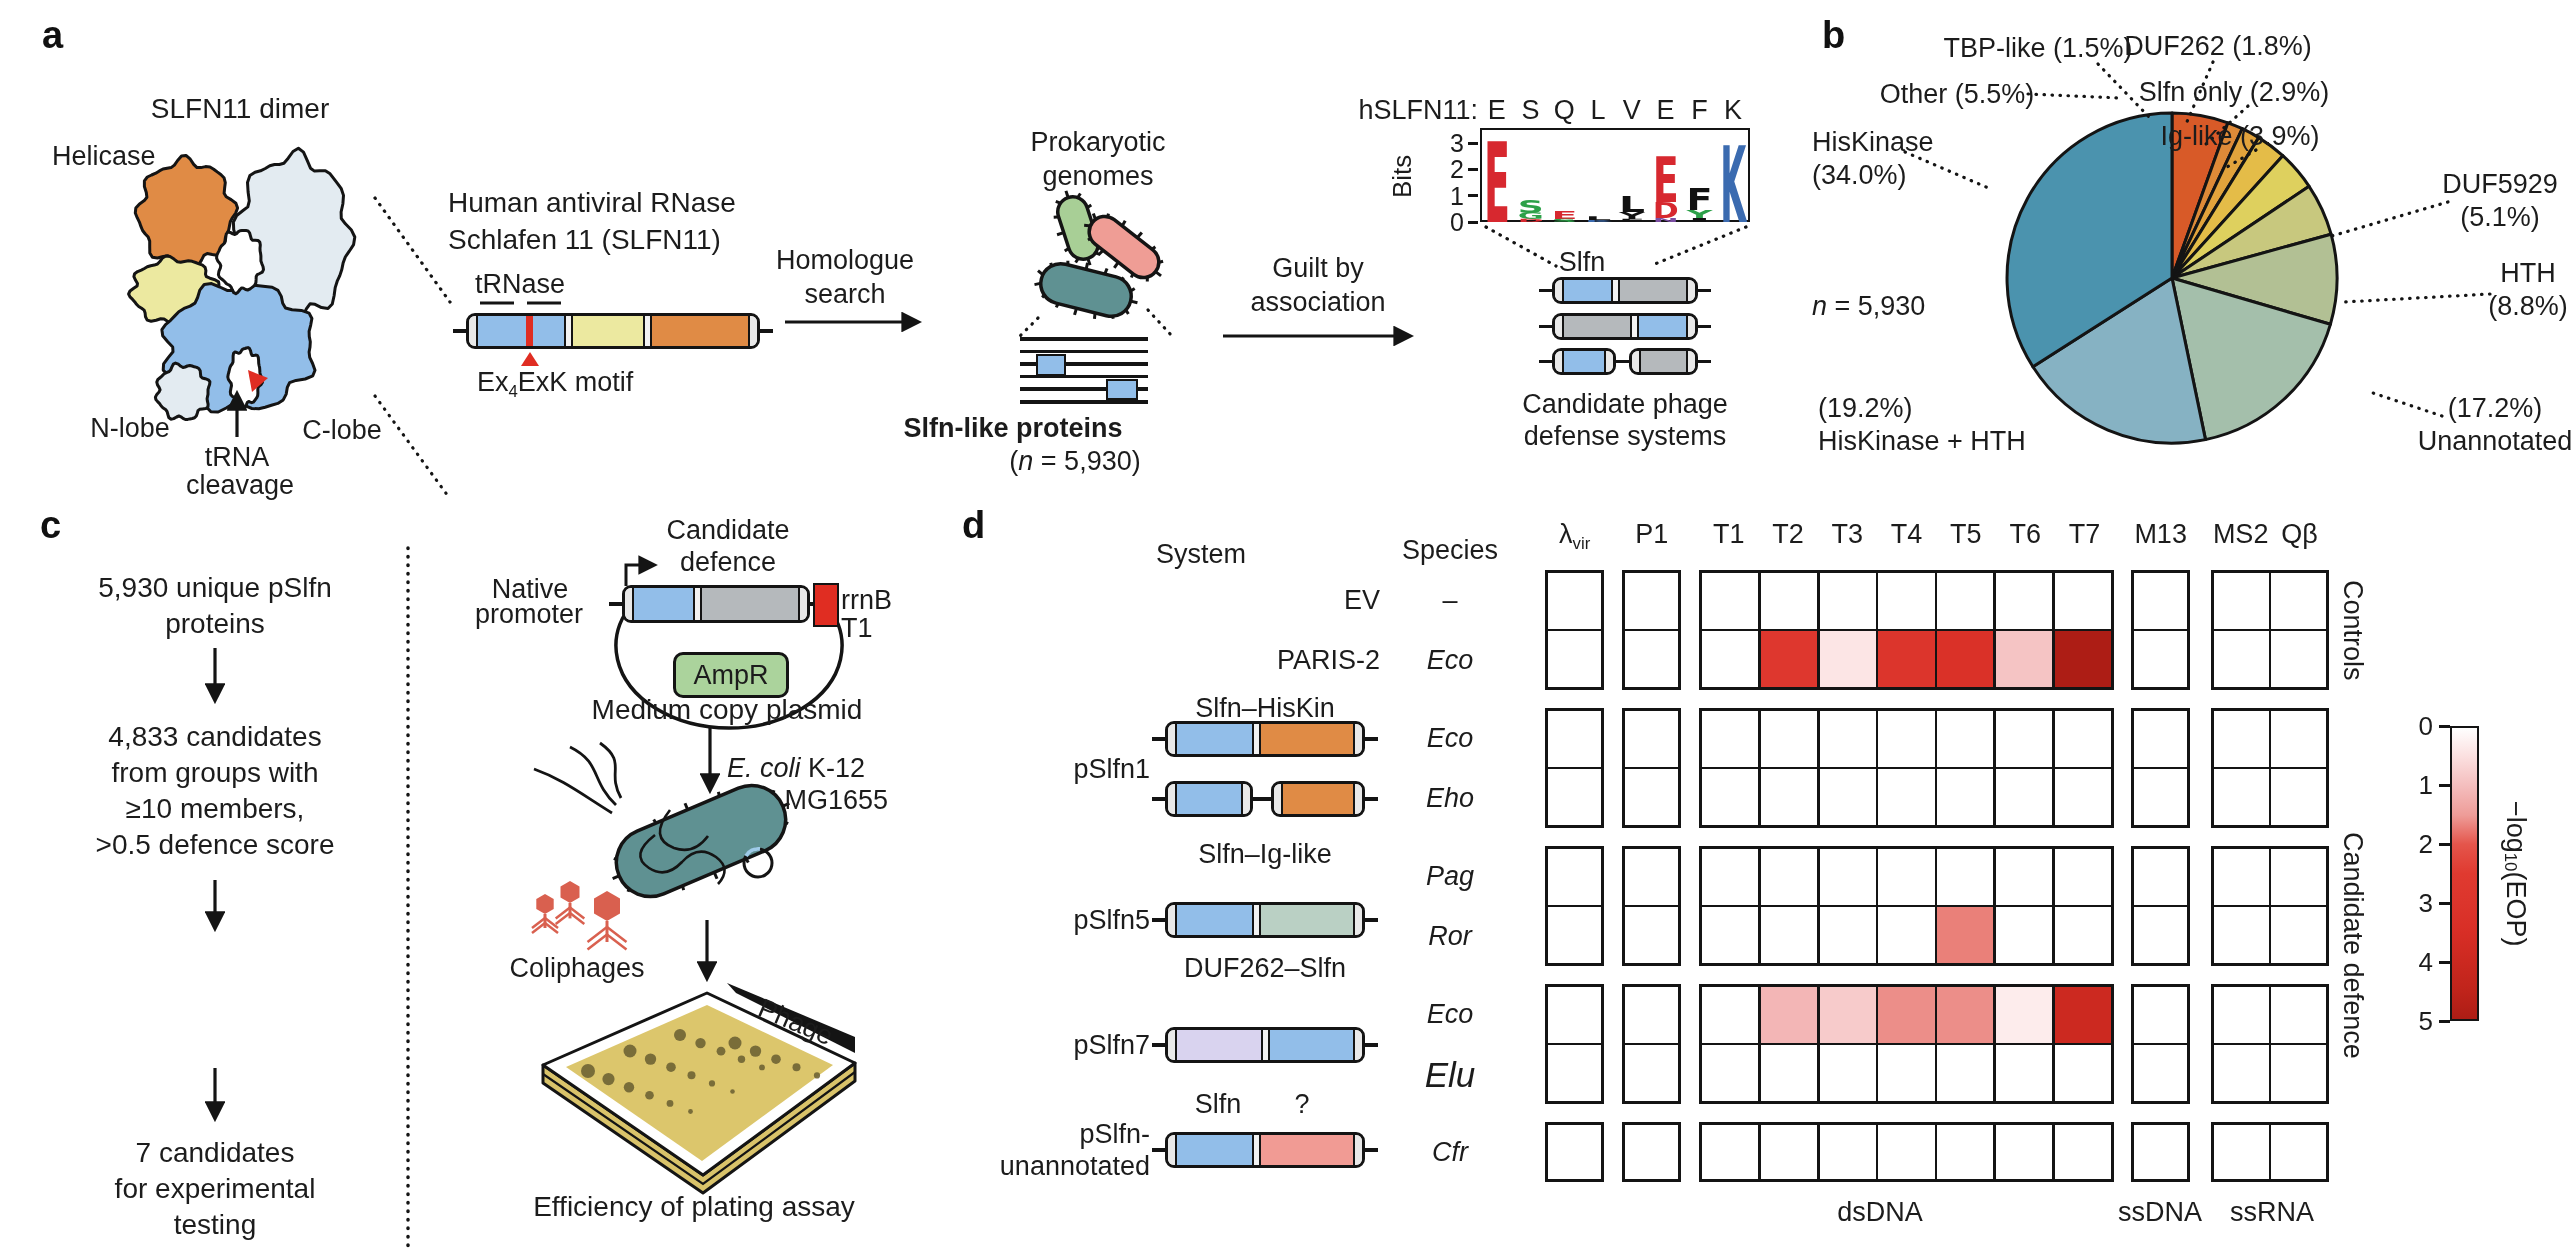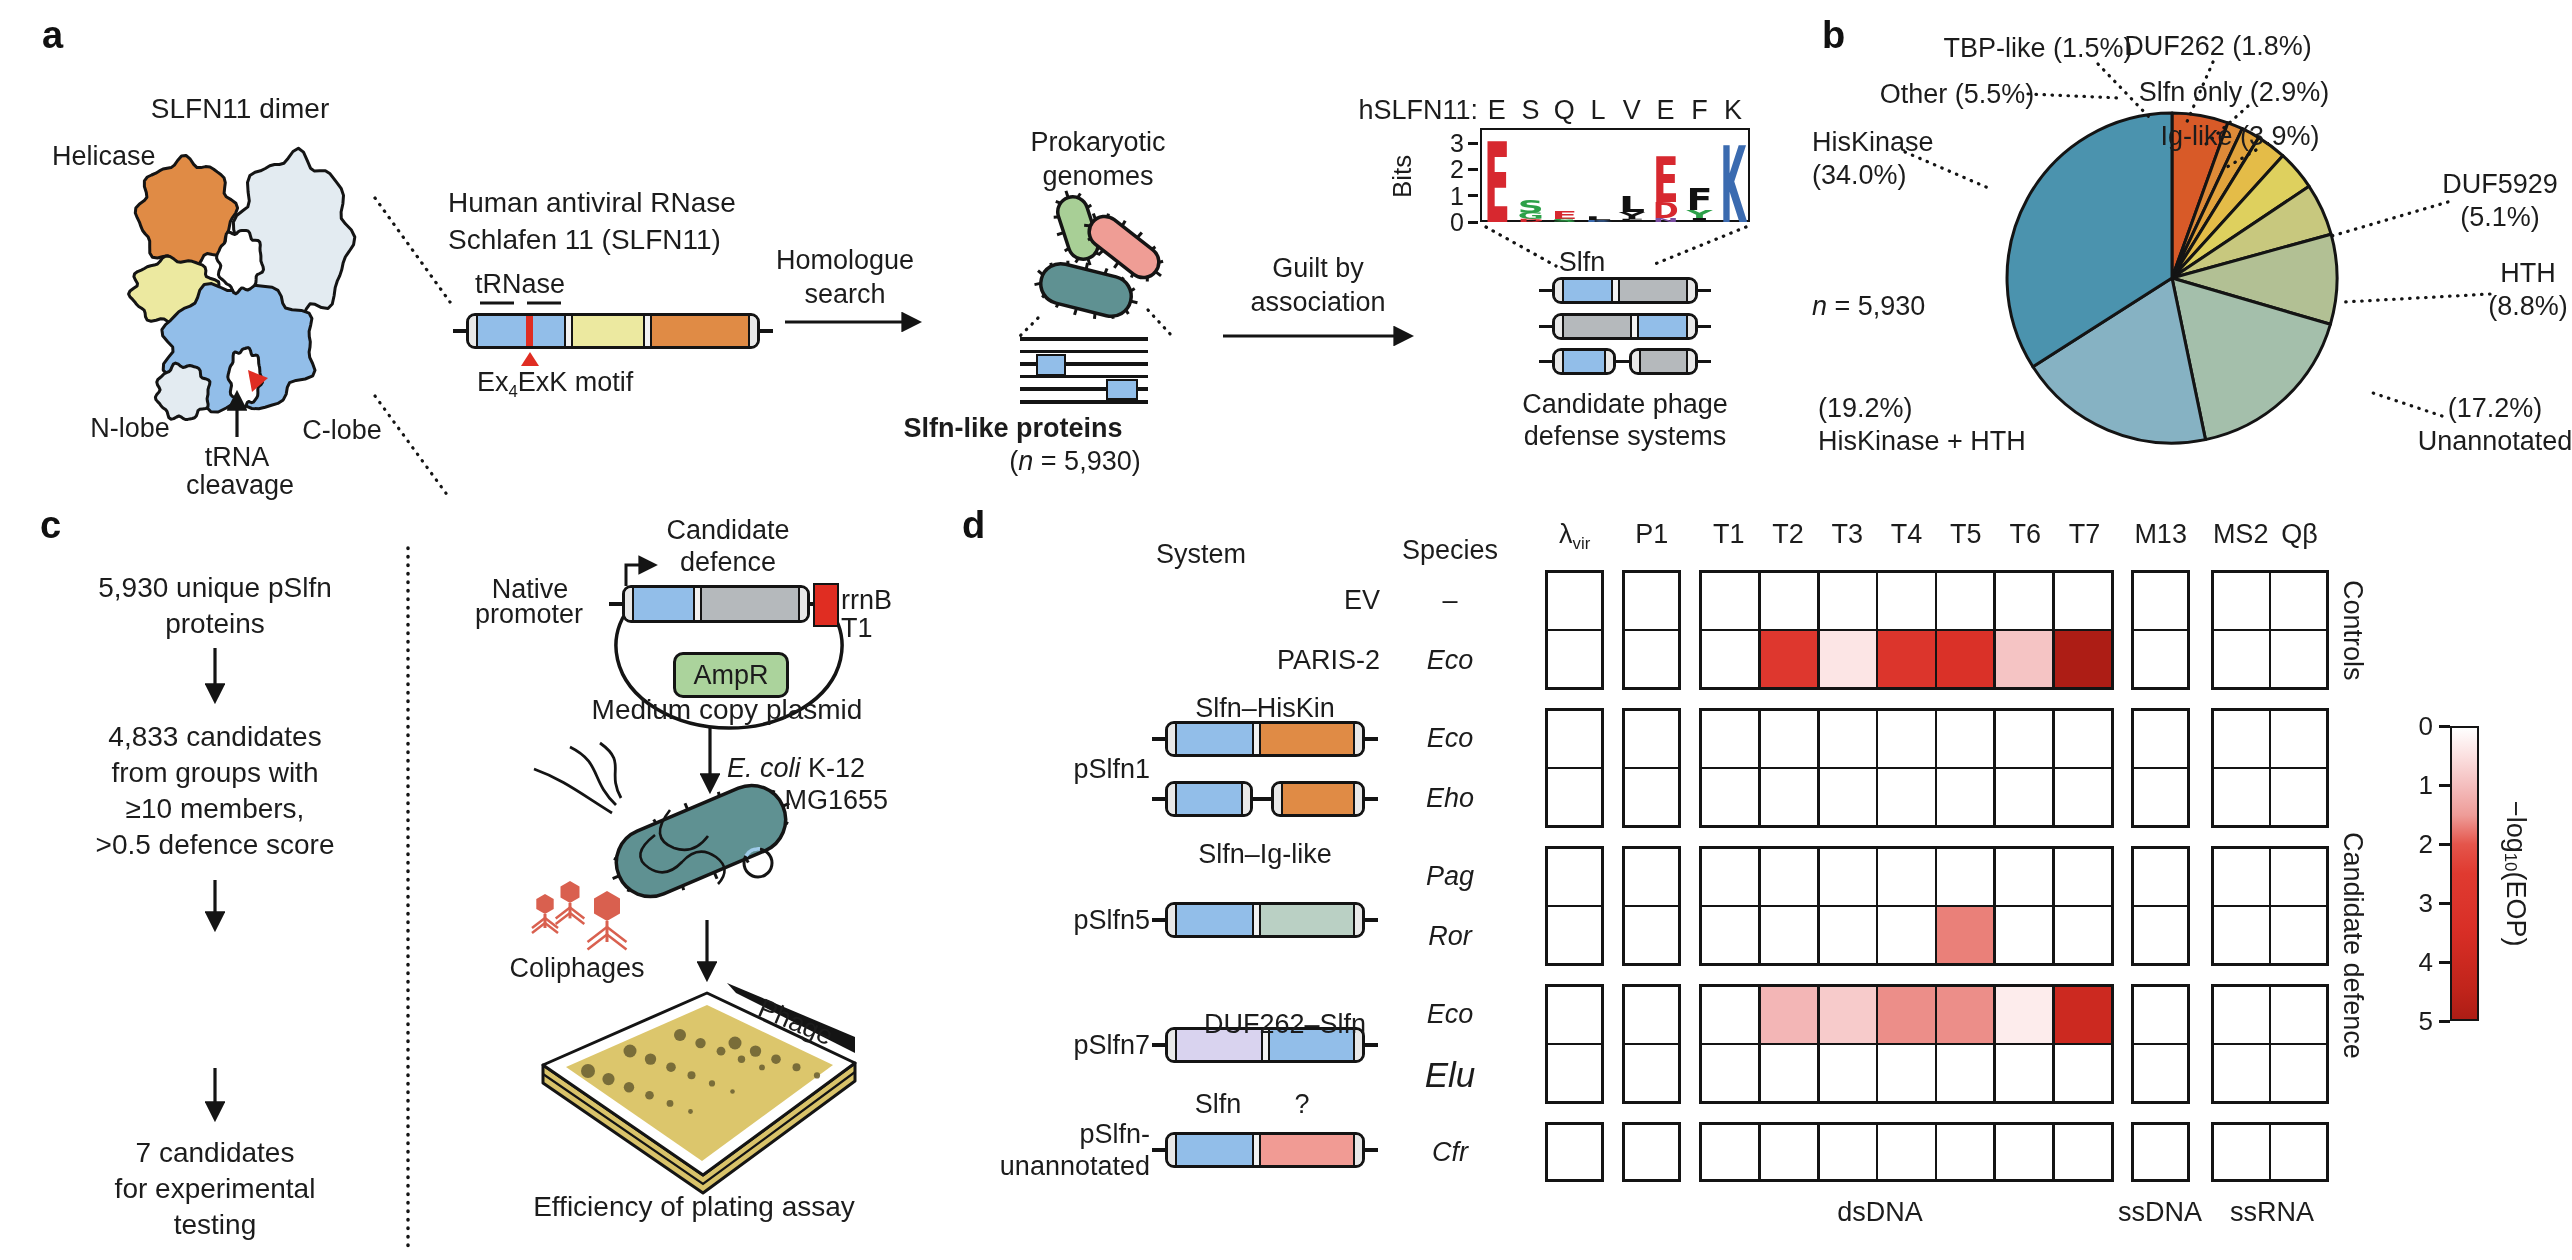--- a/index.html
+++ b/index.html
@@ -350,21 +350,21 @@
   <div class="t c f28" style="left:694px;top:1190px;">Efficiency of plating assay</div>
 
   <div class="pl" style="left:962px;top:506px;">d</div>
   <div class="t c" style="left:1201px;top:538px;">System</div>
   <div class="t c" style="left:1450px;top:534px;text-align:center;">Species</div>
 
   <div class="t c" style="left:1265px;top:692px;">Slfn–HisKin</div>
   <div class="t r" style="right:1422px;top:753px;">pSlfn1</div>
   <div class="t c" style="left:1265px;top:838px;">Slfn–Ig-like</div>
   <div class="t r" style="right:1422px;top:904px;">pSlfn5</div>
-  <div class="t c" style="left:1265px;top:1008px;margin-left:20px;">DUF262–Slfn</div>
+  <div class="t c" style="left:1265px;top:952px;">DUF262–Slfn</div>
   <div class="t r" style="right:1422px;top:1029px;">pSlfn7</div>
   <div class="t c" style="left:1218px;top:1088px;">Slfn</div>
   <div class="t c" style="left:1302px;top:1088px;">?</div>
   <div class="t r" style="right:1422px;top:1118px;">pSlfn-</div>
   <div class="t r" style="right:1422px;top:1150px;">unannotated</div>
 
   <div class="t vert" style="left:2336px;top:570px;height:120px;">Controls</div>
   <div class="t vert" style="left:2336px;top:708px;height:474px;">Candidate defence</div>
 
   <div class="t c" style="left:1880px;top:1196px;">dsDNA</div>

